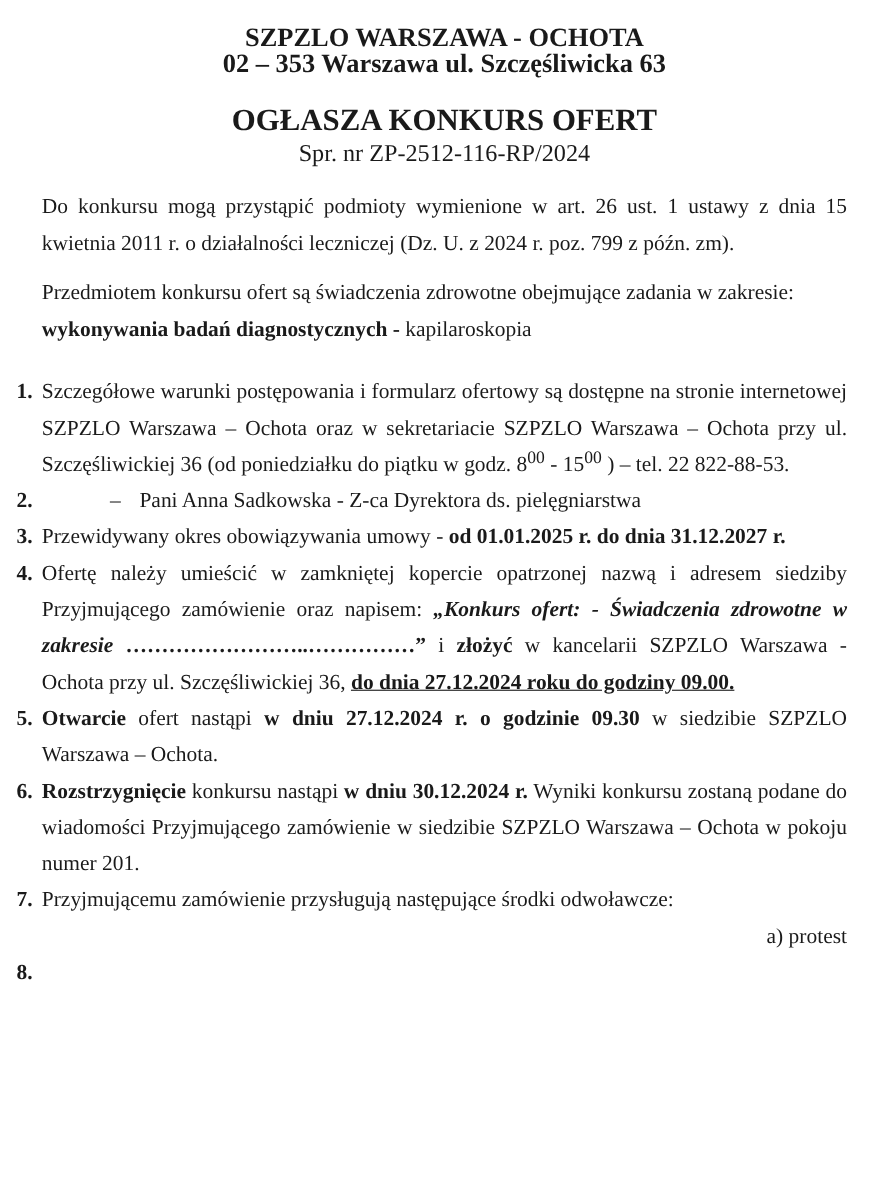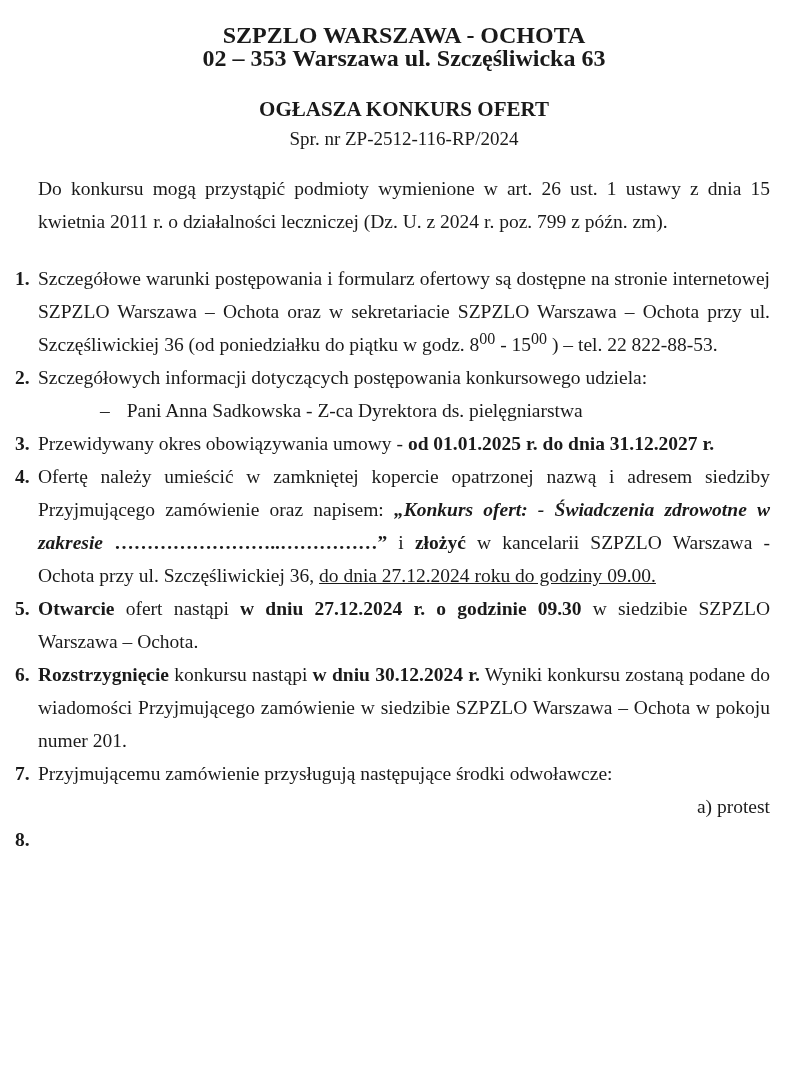--- a/index.html
+++ b/index.html
@@ -5,31 +5,31 @@
   html, body { margin:0; padding:0; background:#ffffff; }
   .page {
     width:807px; height:1092px; box-sizing:border-box;
     padding:24px 37px 0 38px;
     font-family:"Liberation Serif", "DejaVu Serif", serif;
     font-size:19.5px; color:#1a1a1a;
     background:#ffffff; overflow:hidden;
   }
   .doc-header { text-align:center; }
   .org-name, .org-address { font-weight:bold; font-size:24px; line-height:23px; }
-  .title { font-weight:bold; font-size:21px; line-height:27px; }
+  .title { font-weight:bold; font-size:28px; line-height:27px; }
   .title-first { margin-top:26px; }
-  .case-no { font-size:19px; margin-top:5px; line-height:22px; }
+  .case-no { font-size:22px; margin-top:5px; line-height:22px; }
   main { margin-top:22px; }
   .para { text-align:justify; margin:0 0 12px 0; line-height:33px; }
   .items { list-style:none; margin:24px 0 0 0; padding:0; }
   .item { position:relative; margin:0; text-align:justify; line-height:33px; }
   .num { position:absolute; left:-23px; top:0; font-weight:bold; }
   .b  { font-weight:bold; }
   .bi { font-weight:bold; font-style:italic; }
-  .bu { font-weight:normal; text-decoration:underline; }
+  .bu { font-weight:bold; text-decoration:underline; }
   sup { font-size:16px; line-height:0; }
   .sub-contact { text-align:left; padding-left:62px; }
   .sub-dash { display:inline-block; margin-right:17px; }
   .sub-letter { text-align:right; padding-left:9px; }
 </style>
 </head>
 <body>
 
 <div class="page">
 
@@ -37,29 +37,32 @@
     <div class="org-name">SZPZLO WARSZAWA - OCHOTA</div>
     <div class="org-address">02 – 353 Warszawa ul. Szczęśliwicka 63</div>
     <div class="title title-first">OGŁASZA KONKURS OFERT</div>
     <div class="case-no">Spr. nr ZP-2512-116-RP/2024</div>
   </header>
 
   <main>
 
     <p class="para">Do konkursu mogą przystąpić podmioty wymienione w art. 26 ust. 1 ustawy z dnia 15 kwietnia 2011 r. o działalności leczniczej (Dz. U. z 2024 r. poz. 799 z późn. zm).</p>
 
+    <p class="para"><span>Przedmiotem konkursu ofert są świadczenia zdrowotne obejmujące zadania w zakresie:</span><br>
+      <span class="b">wykonywania badań diagnostycznych -</span><span> kapilaroskopia</span>
+    </p>
 
     <ol class="items">
 
       <li class="item">
         <span class="num">1.</span><span>Szczegółowe warunki postępowania i formularz ofertowy są dostępne na stronie internetowej SZPZLO Warszawa – Ochota oraz w sekretariacie SZPZLO Warszawa – Ochota przy ul. Szczęśliwickiej 36 (od poniedziałku do piątku w godz. 8</span><sup>00</sup><span> - 15</span><sup>00</sup><span> ) – tel. 22 822-88-53.</span>
       </li>
 
       <li class="item">
-        <span class="num">2.</span><span>Szczegółowych informacji dotyczących postępowania konkursowego udziela:</span>
+        <span class="num">2.</span>
         <div class="sub-contact"><span class="sub-dash">–</span><span>Pani Anna Sadkowska -  Z-ca Dyrektora ds. pielęgniarstwa</span></div>
       </li>
 
       <li class="item">
         <span class="num">3.</span><span>Przewidywany okres obowiązywania umowy - </span><span class="b">od 01.01.2025 r. do dnia 31.12.2027 r.</span>
       </li>
 
       <li class="item">
         <span class="num">4.</span><span>Ofertę należy umieścić w zamkniętej kopercie opatrzonej nazwą i adresem siedziby Przyjmującego zamówienie oraz napisem: </span><span class="bi">„Konkurs ofert: - Świadczenia zdrowotne w zakresie </span><span class="b">……………………..……………”</span><span> i </span><span class="b">złożyć</span><span> w kancelarii SZPZLO Warszawa - Ochota przy ul. Szczęśliwickiej 36, </span><span class="bu">do dnia 27.12.2024 roku do godziny 09.00.</span>
       </li>

